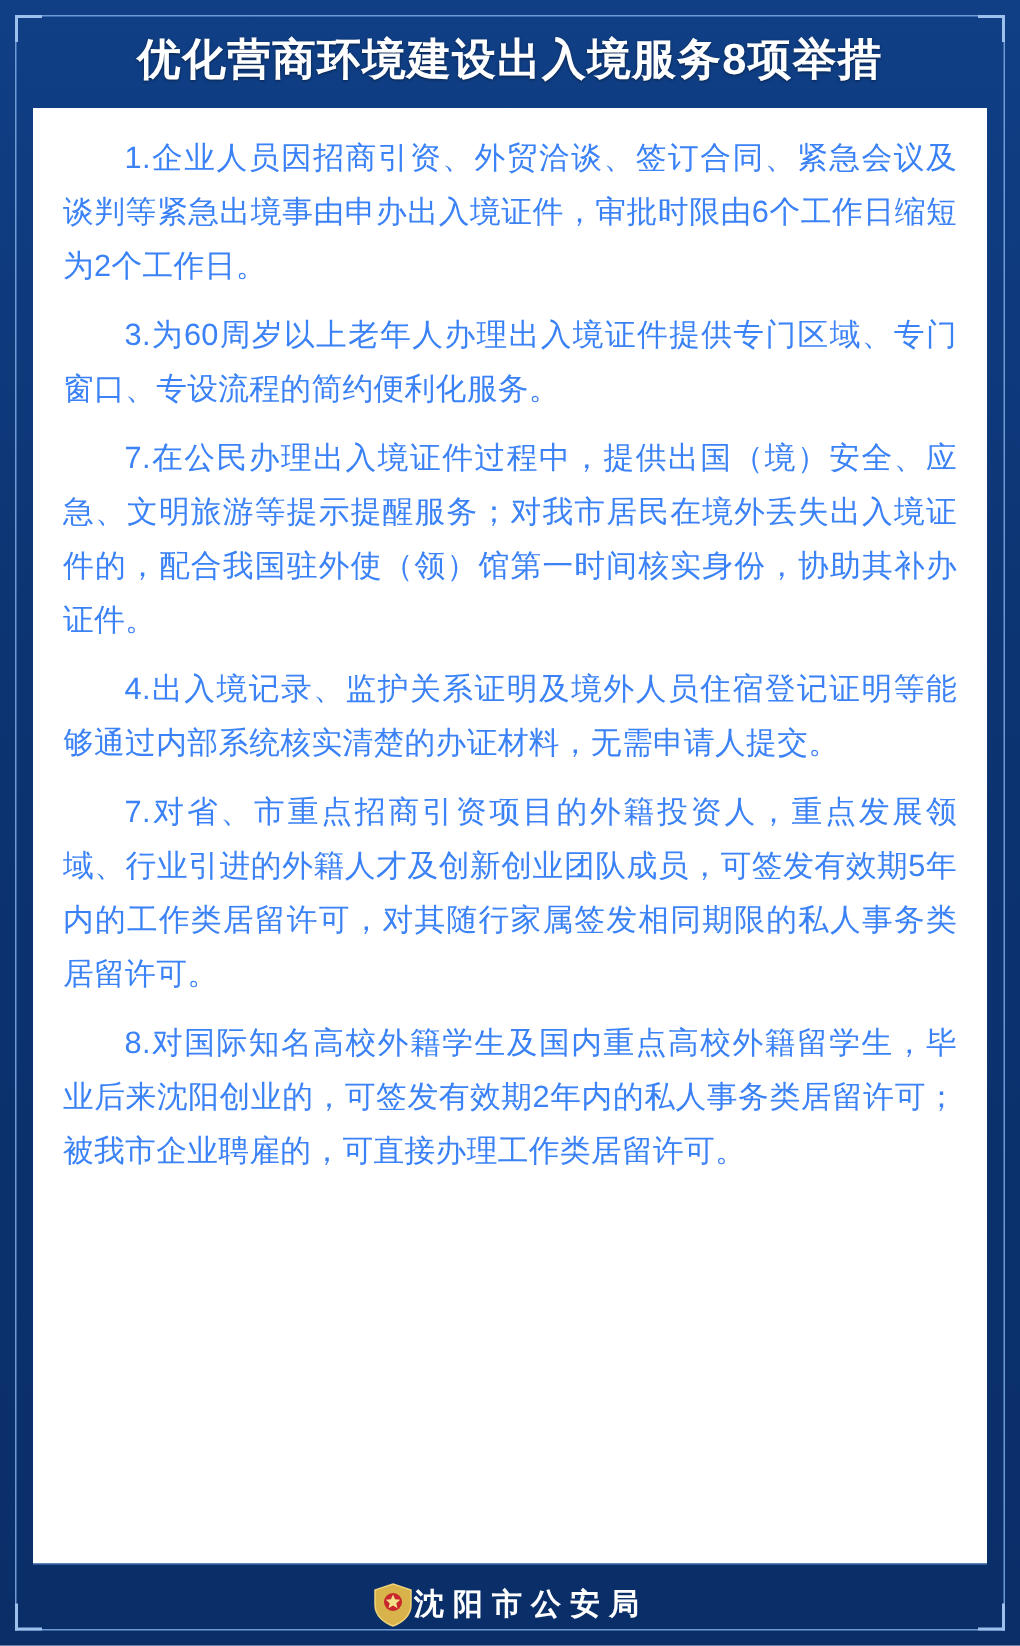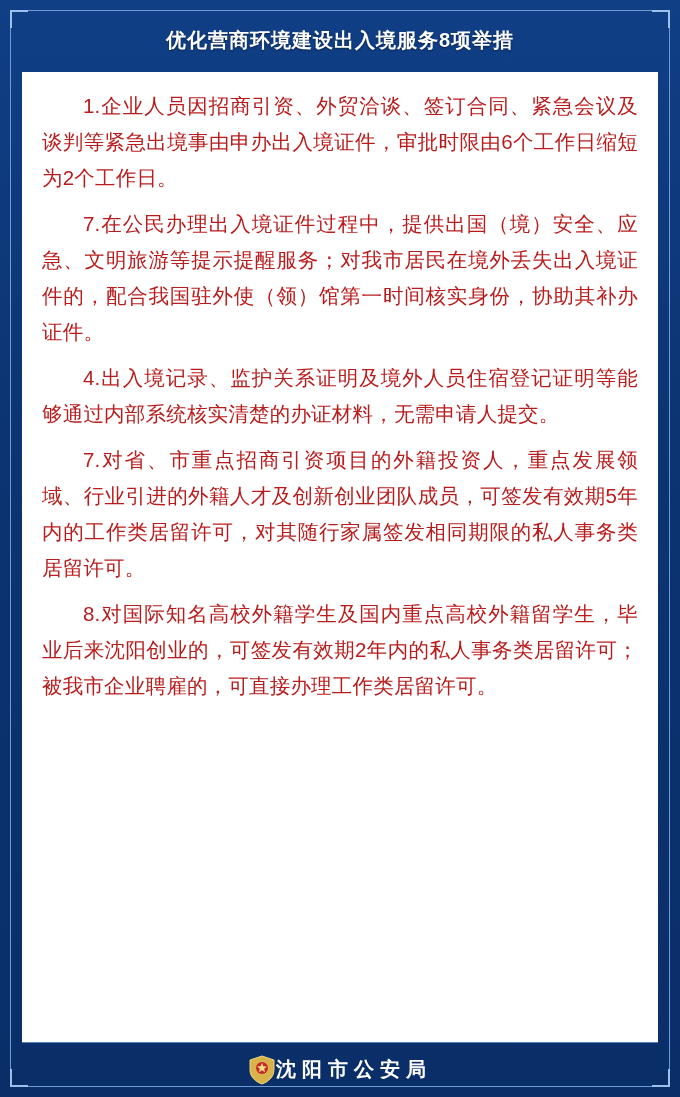--- a/index.html
+++ b/index.html
@@ -33,40 +33,40 @@
   .header {
     position: relative;
     margin: 2px 6px 0 6px;
     height: 56px;
     display: flex;
     align-items: center;
     justify-content: center;
   }
   .header-title {
     color: #ffffff;
-    font-size: 20px;
+    font-size: 29px;
     font-weight: bold;
     letter-spacing: 1px;
     text-align: center;
     white-space: nowrap;
     text-shadow: 0 1px 2px rgba(0,0,0,0.45);
   }
   .body-card {
     position: absolute;
     left: 22px;
     top: 72px;
     width: 636px;
     height: 970px;
     background: #ffffff;
     box-sizing: border-box;
     padding: 16px 20px 10px 20px;
     overflow: hidden;
   }
   .para {
-    color: #b91c1c;
+    color: #3b82f6;
     font-size: 20.5px;
     line-height: 36px;
     text-indent: 2em;
     margin: 0 0 10px 0;
     text-align: justify;
     letter-spacing: 0.2px;
   }
   .footer {
     position: absolute;
     left: 0;
@@ -121,20 +121,21 @@
   <div class="corner tr"></div>
   <div class="corner bl"></div>
   <div class="corner br"></div>
 
   <div class="header">
     <div class="header-title">优化营商环境建设出入境服务8项举措</div>
   </div>
 
   <div class="body-card">
     <p class="para">1.企业人员因招商引资、外贸洽谈、签订合同、紧急会议及谈判等紧急出境事由申办出入境证件，审批时限由6个工作日缩短为2个工作日。</p>
+    <p class="para">3.为60周岁以上老年人办理出入境证件提供专门区域、专门窗口、专设流程的简约便利化服务。</p>
     <p class="para">7.在公民办理出入境证件过程中，提供出国（境）安全、应急、文明旅游等提示提醒服务；对我市居民在境外丢失出入境证件的，配合我国驻外使（领）馆第一时间核实身份，协助其补办证件。</p>
     <p class="para">4.出入境记录、监护关系证明及境外人员住宿登记证明等能够通过内部系统核实清楚的办证材料，无需申请人提交。</p>
     <p class="para">7.对省、市重点招商引资项目的外籍投资人，重点发展领域、行业引进的外籍人才及创新创业团队成员，可签发有效期5年内的工作类居留许可，对其随行家属签发相同期限的私人事务类居留许可。</p>
     <p class="para">8.对国际知名高校外籍学生及国内重点高校外籍留学生，毕业后来沈阳创业的，可签发有效期2年内的私人事务类居留许可；被我市企业聘雇的，可直接办理工作类居留许可。</p>
   </div>
 
   <div class="footer">
     <div class="footer-rule"></div>
     <span class="badge">
       <svg width="28" height="30" viewBox="0 0 28 30" xmlns="http://www.w3.org/2000/svg">

